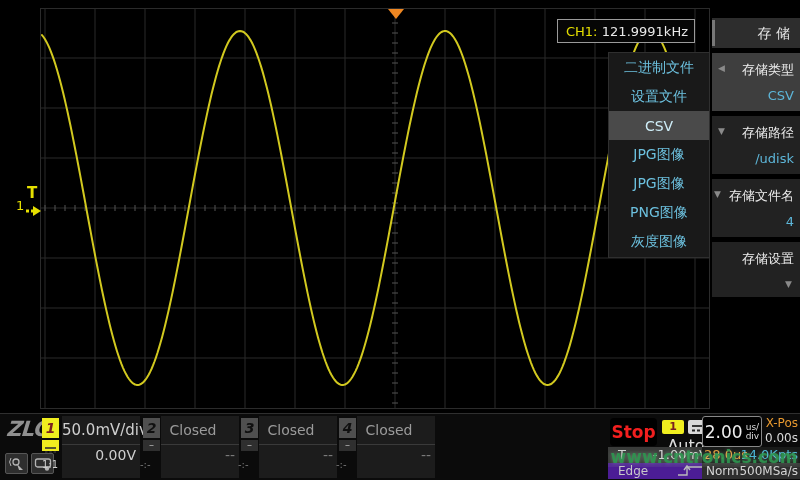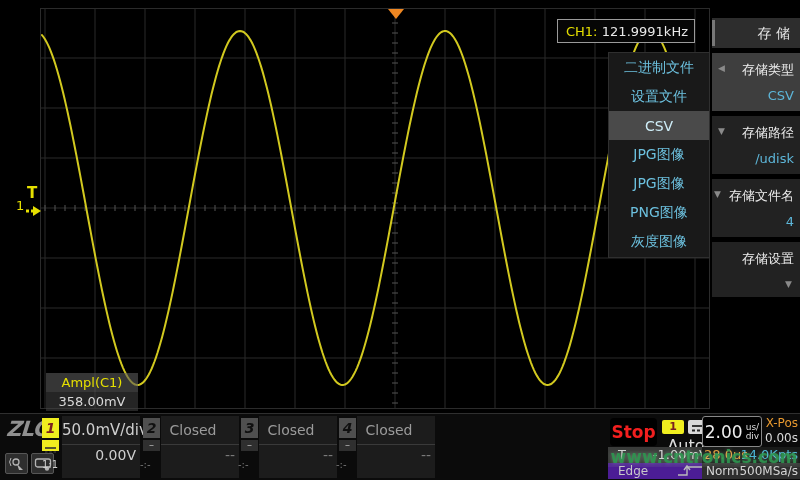--- a/index.html
+++ b/index.html
@@ -232,24 +232,20 @@
     <span class="tm-t">T</span>
     <span class="tm-ch">1</span>
     <span class="tm-arrow">
       <svg width="18" height="12">
           <path d="M1 6 h7" stroke="#e6e000" stroke-width="3" stroke-dasharray="3 2" fill="none"></path>
           <path d="M8 1 L16 6 L8 11 Z" fill="#e6e000"></path>
         </svg>
     </span>
   </div>
 
-  <div class="ampl-box">
-    <div class="arow1">Ampl(C1)</div>
-    <div class="arow2">358.00mV</div>
-  </div>
 
   <div class="popup">
     <div class="mi">二进制文件</div>
     <div class="mi">设置文件</div>
     <div class="mi sel">CSV</div>
     <div class="mi">JPG图像</div>
     <div class="mi">JPG图像</div>
     <div class="mi">PNG图像</div>
     <div class="mi">灰度图像</div>
   </div>

